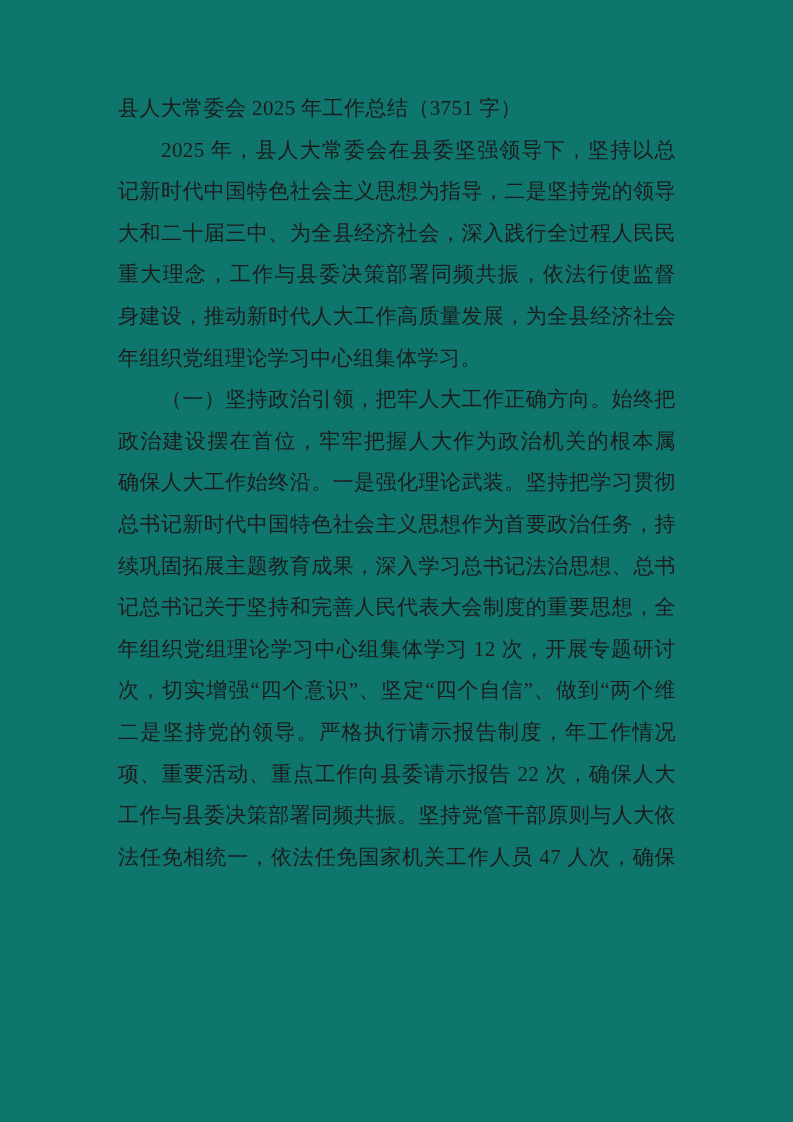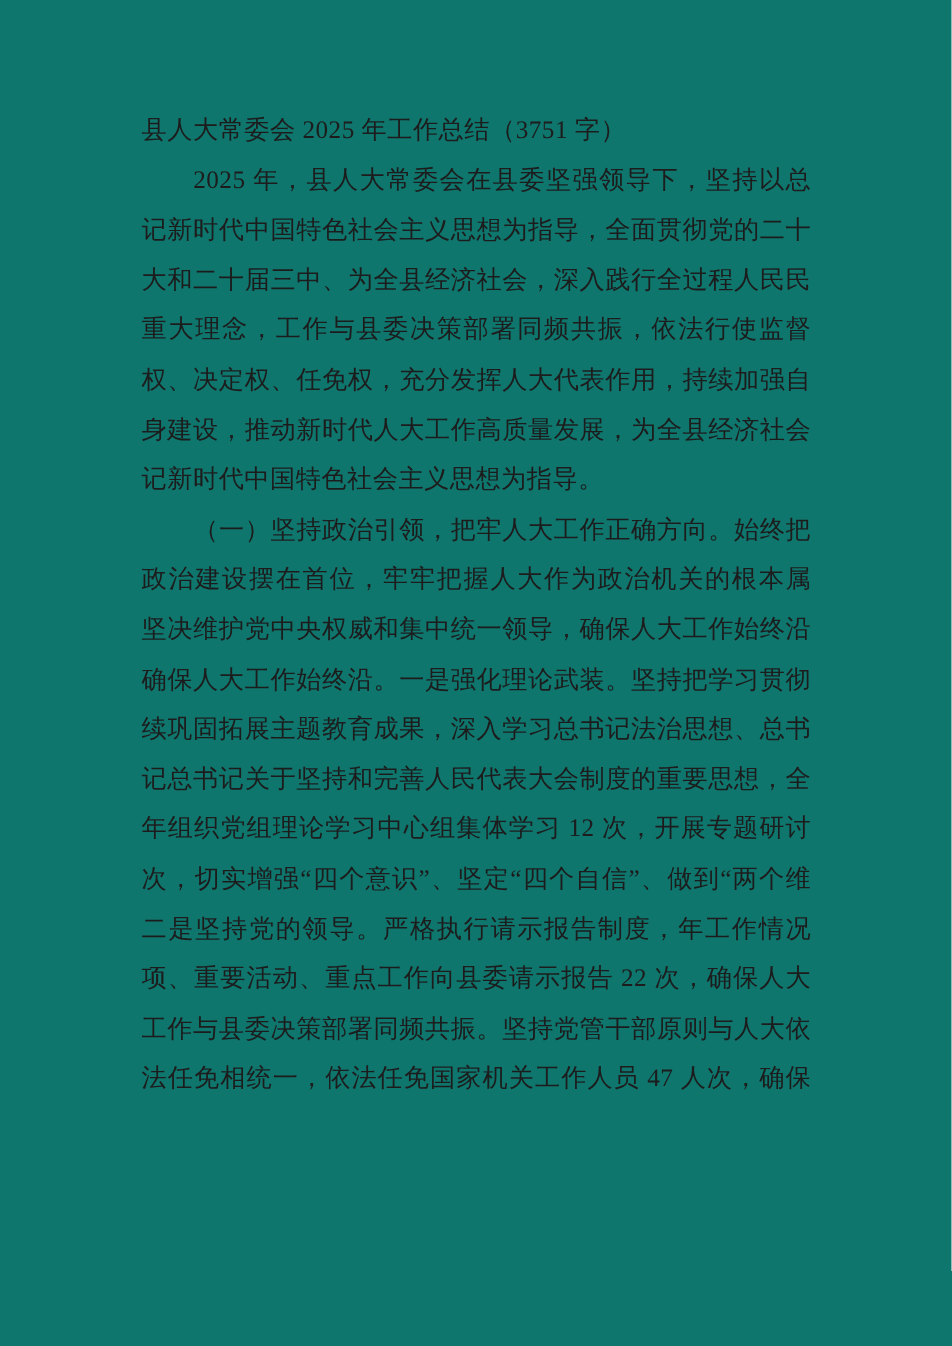--- a/index.html
+++ b/index.html
@@ -40,32 +40,31 @@
 </style>
 </head>
 <body>
 
 <div class="page">
   <div class="content">
 
     <div class="line title">县人大常委会 2025 年工作总结（3751 字）</div>
 
     <div class="line indent fill">2025 年，县人大常委会在县委坚强领导下，坚持以总书</div>
-    <div class="line fill">记新时代中国特色社会主义思想为指导，全面贯彻党的二十</div>
+    <div class="line fill">记新时代中国特色社会主义思想为指导，二是坚持党的领导</div>
     <div class="line fill">大和二十届三中、为全县经济社会，深入践行全过程人民民主</div>
     <div class="line fill">重大理念，工作与县委决策部署同频共振，依法行使监督</div>
-    <div class="line fill">权、决定权、任免权，充分发挥人大代表作用，持续加强自</div>
     <div class="line fill">身建设，推动新时代人大工作高质量发展，为全县经济社会</div>
-    <div class="line">记新时代中国特色社会主义思想为指导。</div>
+    <div class="line">年组织党组理论学习中心组集体学习。</div>
 
 
     <div class="line indent fill">（一）坚持政治引领，把牢人大工作正确方向。始终把</div>
     <div class="line fill">政治建设摆在首位，牢牢把握人大作为政治机关的根本属性，</div>
-    <div class="line fill">坚决维护党中央权威和集中统一领导，确保人大工作始终沿</div>
     <div class="line fill">确保人大工作始终沿。一是强化理论武装。坚持把学习贯彻</div>
+    <div class="line fill">总书记新时代中国特色社会主义思想作为首要政治任务，持</div>
     <div class="line fill">续巩固拓展主题教育成果，深入学习总书记法治思想、总书</div>
     <div class="line fill">记总书记关于坚持和完善人民代表大会制度的重要思想，全</div>
     <div class="line fill">年组织党组理论学习中心组集体学习 12 次，开展专题研讨 6</div>
     <div class="line fill">次，切实增强“四个意识”、坚定“四个自信”、做到“两个维护”。</div>
     <div class="line fill">二是坚持党的领导。严格执行请示报告制度，年工作情况</div>
     <div class="line fill">项、重要活动、重点工作向县委请示报告 22 次，确保人大</div>
     <div class="line fill">工作与县委决策部署同频共振。坚持党管干部原则与人大依</div>
     <div class="line fill">法任免相统一，依法任免国家机关工作人员 47 人次，确保</div>
 
   </div>

